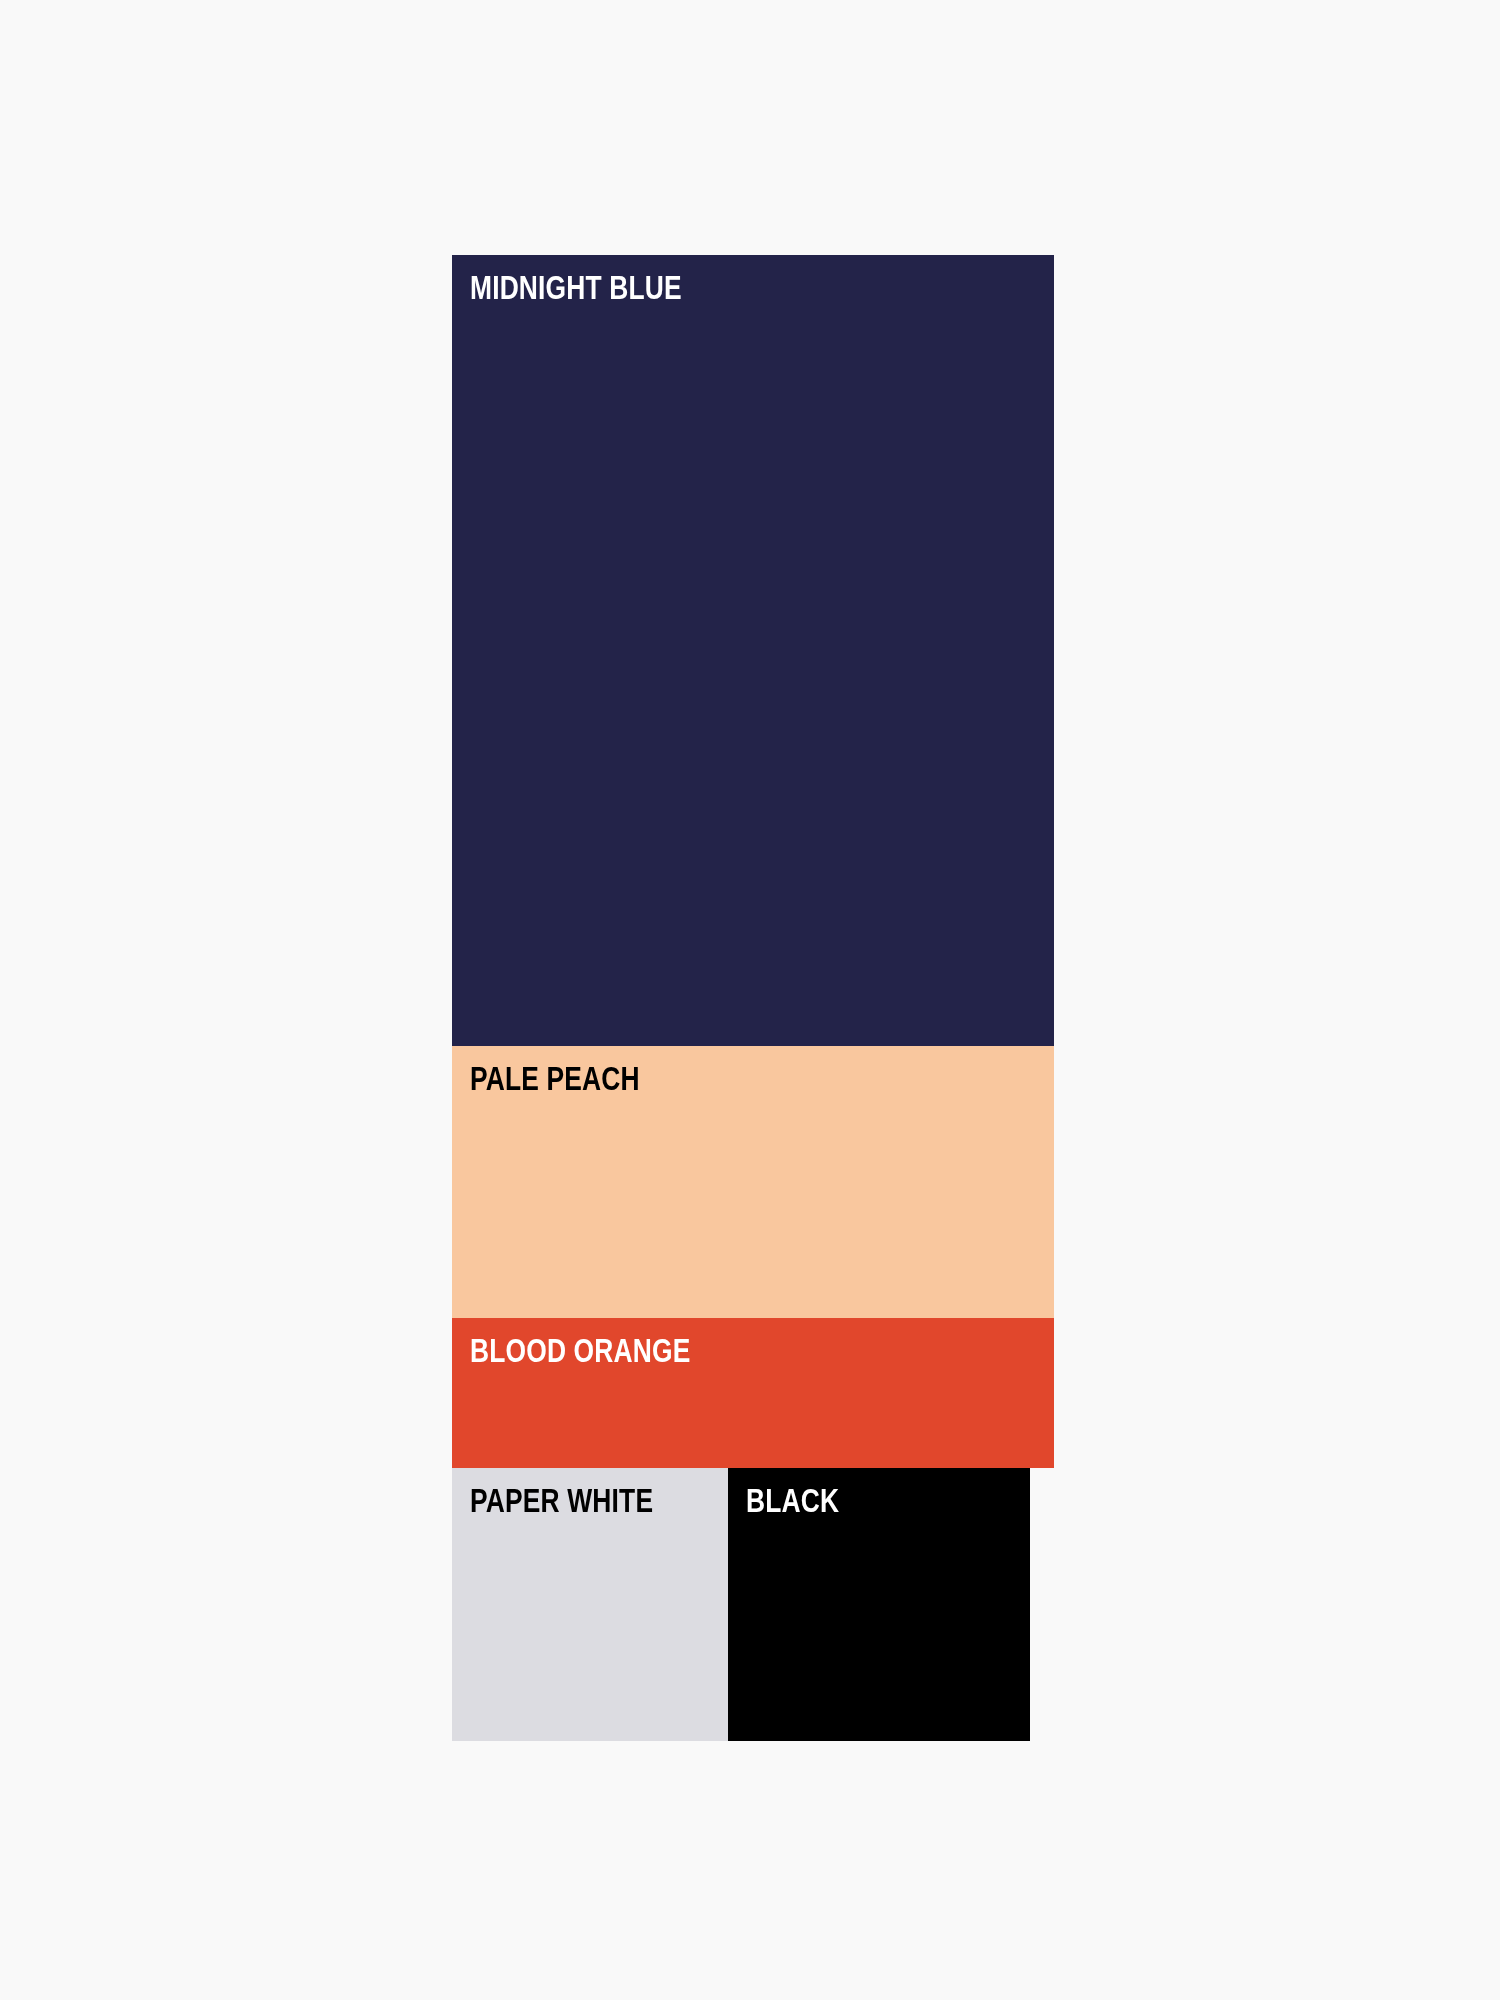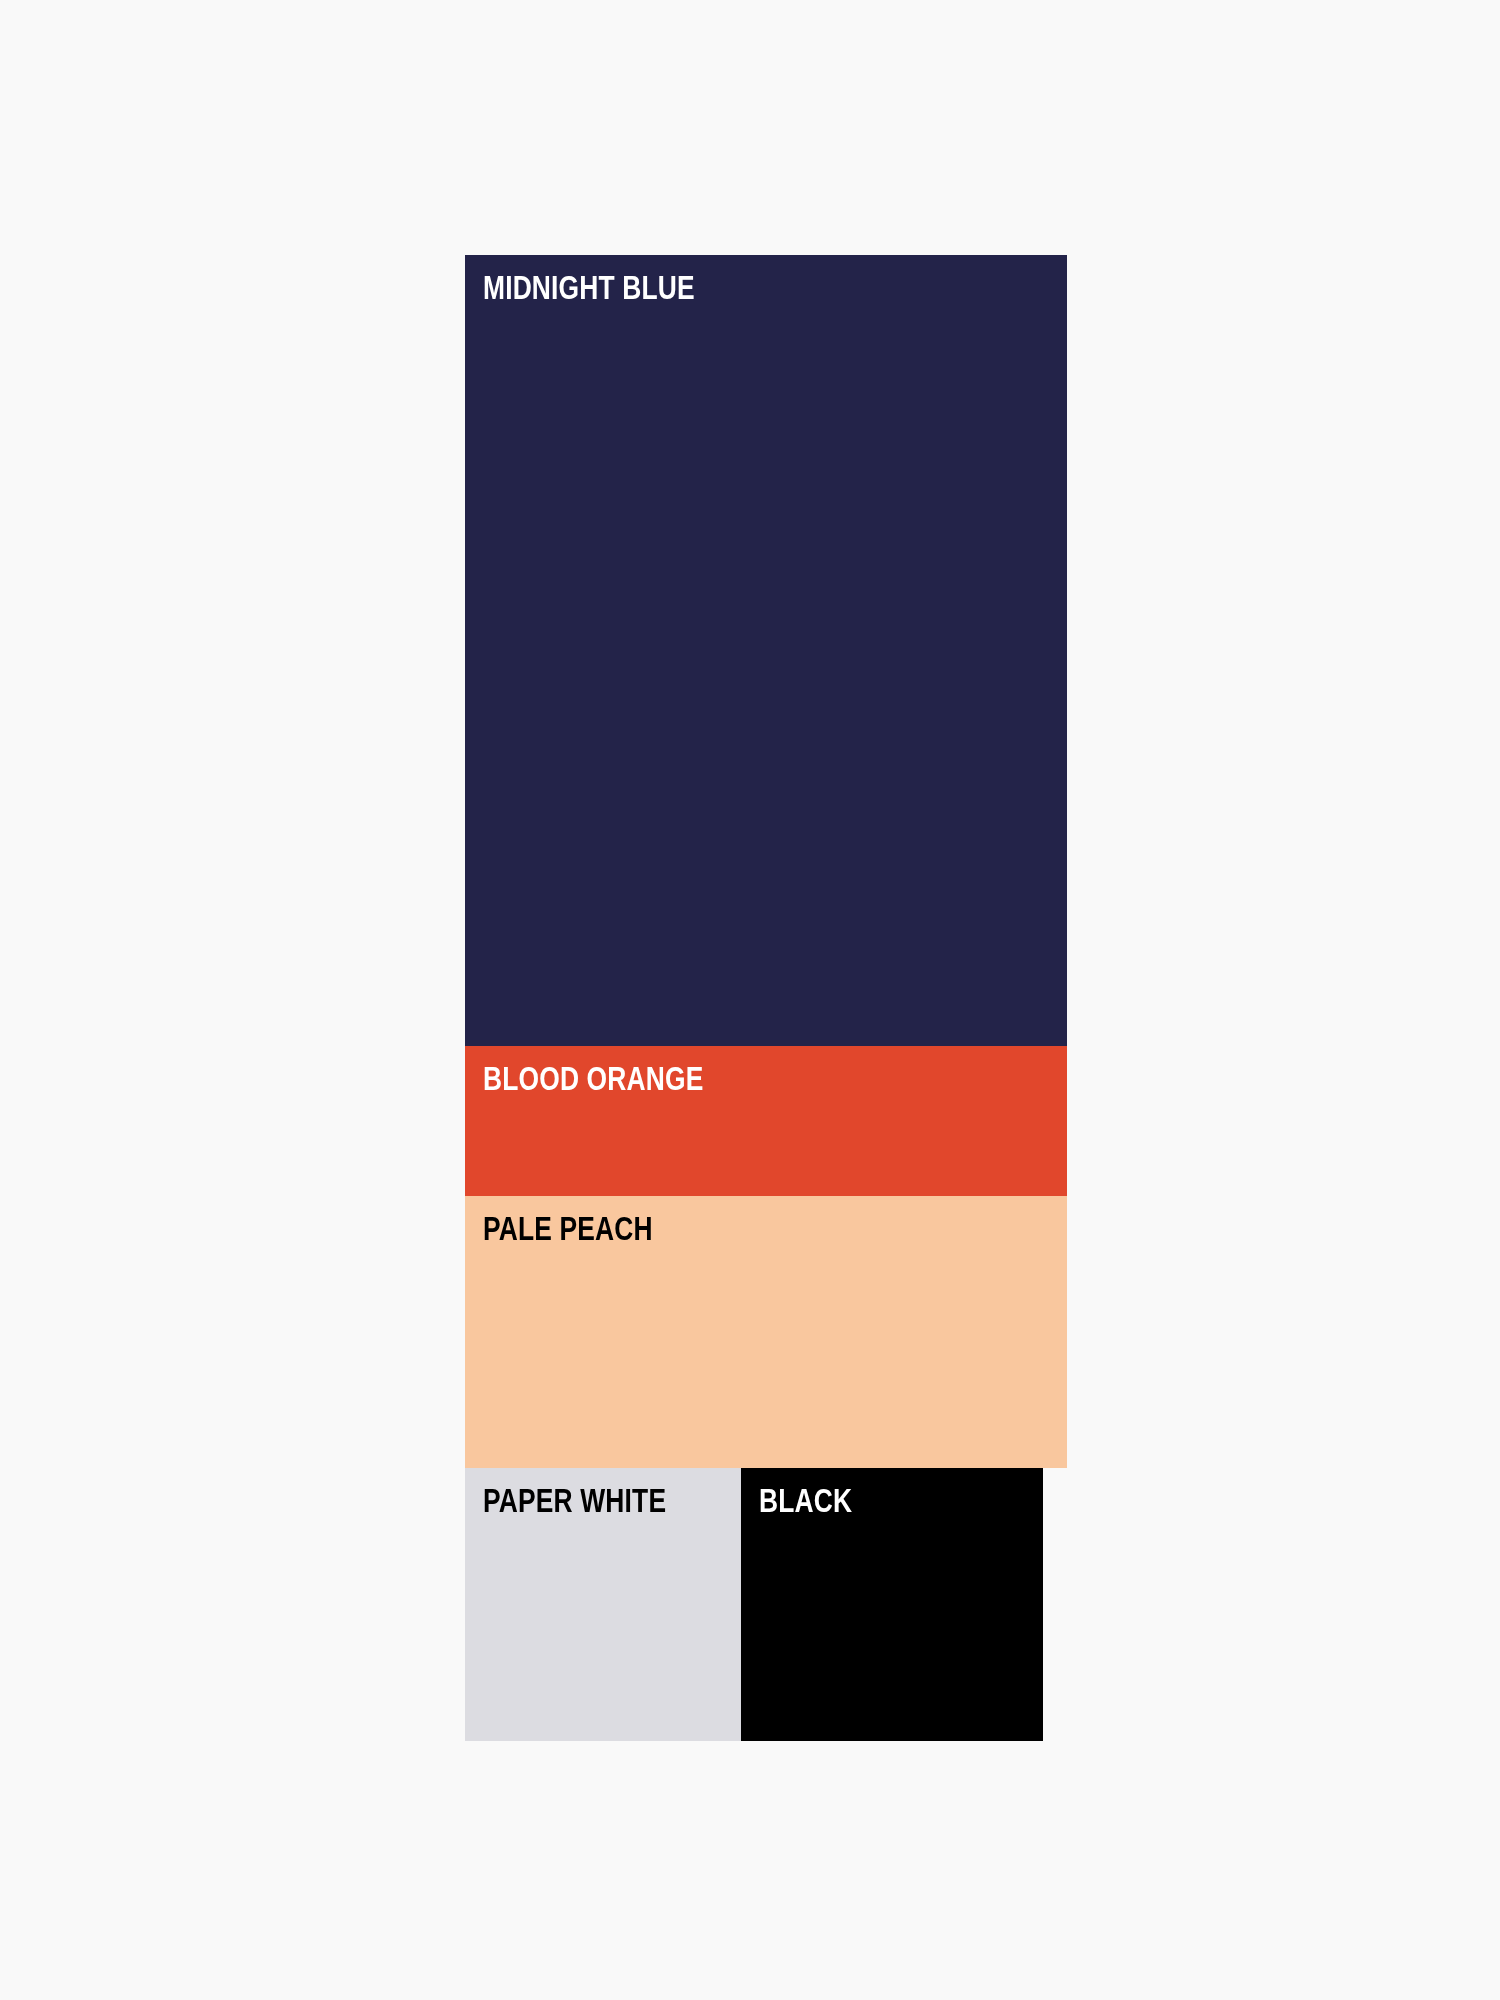--- a/index.html
+++ b/index.html
@@ -10,21 +10,21 @@
   body {
     width: 1500px;
     height: 2000px;
     background: #f9f9f9;
     font-family: "Liberation Sans", "DejaVu Sans", sans-serif;
     overflow: hidden;
   }
 
   #palette-board {
     position: absolute;
-    left: 465px;
+    left: 452px;
     top: 255px;
     width: 602px;
     height: 1486px;
     display: flex;
     flex-direction: column;
   }
 
   .swatch {
     position: relative;
     box-sizing: border-box;
@@ -62,26 +62,26 @@
 </style>
 </head>
 <body style="background-color: rgb(249, 249, 249);">
 
 <div id="palette-board">
 
   <div class="swatch" id="swatch-midnight-blue" style="background-color: rgb(35, 35, 73);">
     <span class="swatch-label" style="color: rgb(255, 255, 255);">MIDNIGHT BLUE</span>
   </div>
 
+  <div class="swatch" id="swatch-pale-peach" style="background-color: rgb(249, 199, 158);">
+    <span class="swatch-label" style="color: rgb(0, 0, 0);">PALE PEACH</span>
+  </div>
+
   <div class="swatch" id="swatch-blood-orange" style="background-color: rgb(225, 71, 44);">
     <span class="swatch-label" style="color: rgb(255, 255, 255);">BLOOD ORANGE</span>
-  </div>
-
-  <div class="swatch" id="swatch-pale-peach" style="background-color: rgb(249, 199, 158);">
-    <span class="swatch-label" style="color: rgb(0, 0, 0);">PALE PEACH</span>
   </div>
 
   <div id="swatch-row-bottom">
 
     <div class="swatch" id="swatch-paper-white" style="background-color: rgb(220, 220, 225);">
       <span class="swatch-label" style="color: rgb(0, 0, 0);">PAPER WHITE</span>
     </div>
 
     <div class="swatch" id="swatch-black" style="background-color: rgb(0, 0, 0); padding-left: 32px;">
       <span class="swatch-label" style="color: rgb(255, 255, 255);">BLACK</span>

